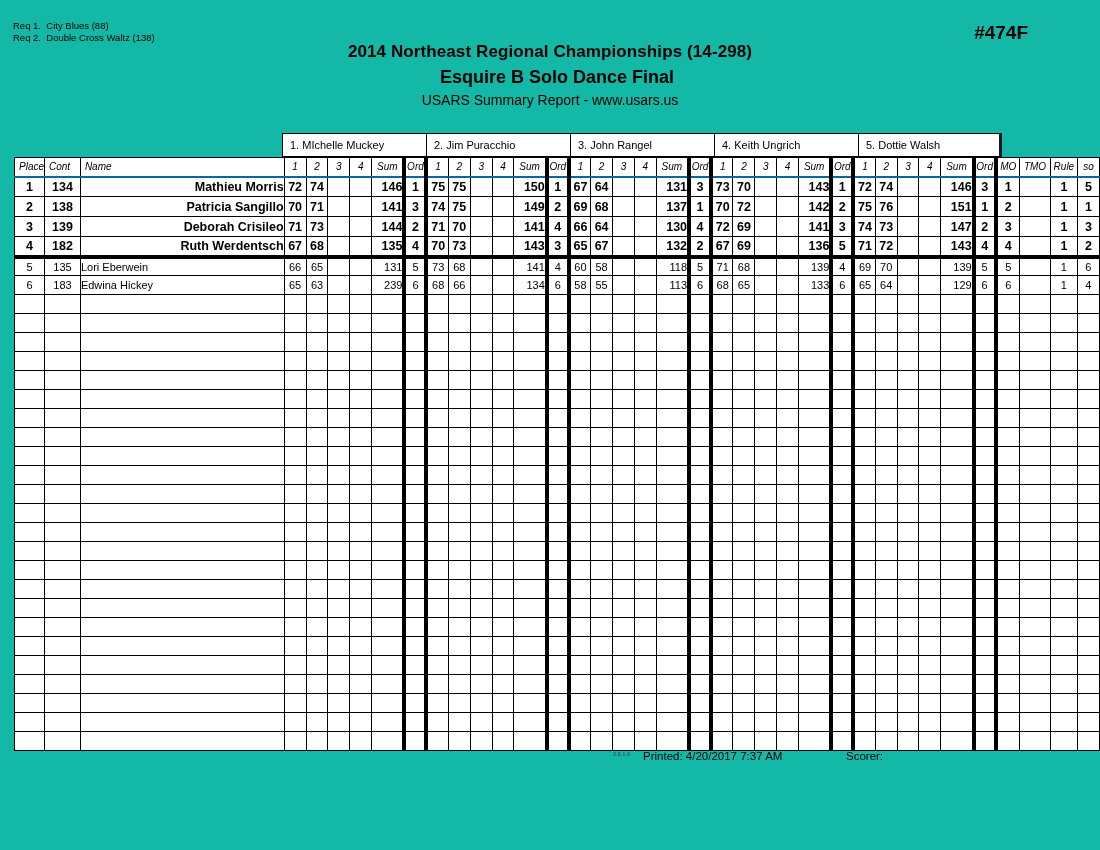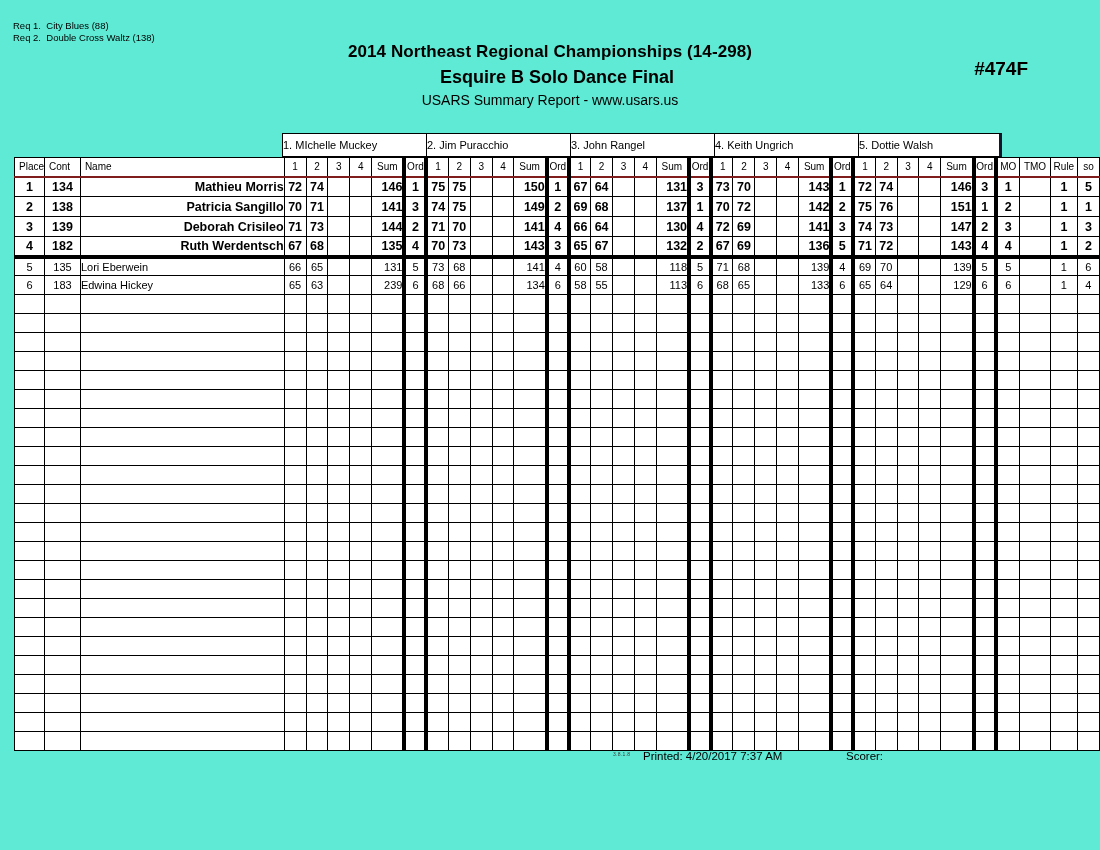--- a/index.html
+++ b/index.html
@@ -8,21 +8,21 @@
     background: #ffffff;
     width: 1100px; height: 850px;
     font-family: "Liberation Sans", sans-serif;
     color: #000000;
     overflow: hidden;
   }
   #page {
     position: relative;
     width: 1100px;
     height: 850px;
-    background: #5eead4;
+    background: #14b8a6;
   }
 
   
   .req-block {
     position: absolute;
     left: 13px; top: 20px;
     font-size: 9.5px;
     line-height: 12px;
     white-space: nowrap;
   }
@@ -60,38 +60,37 @@
     font-weight: normal;
     line-height: 19px;
     margin-top: 3px;
   }
 
   .event-num {
     position: absolute;
     right: 72px; top: 22px;
     font-size: 19px;
     font-weight: bold;
-    margin-top: 36px;
   }
 
   
   .judge-band {
     position: absolute;
     left: 280px; top: 133px;
     height: 24px;
   }
   .judge-name-cell {
     position: absolute;
     top: 0;
     height: 24px;
     border: 1px solid #000;
     border-right: none;
     font-size: 11px;
     line-height: 22px;
-    padding-left: 0;
+    padding-left: 7px;
     white-space: nowrap;
     background: #fff;
   }
   .judge-name-cell.last { border-right: 3px solid #0f172a; }
 
   
   table.grid {
     position: absolute;
     left: 14px; top: 157px;
     border-collapse: collapse;
@@ -131,21 +130,21 @@
     font-weight: bold;
     font-size: 12.5px;
     height: 20px;
   }
   tr.r-med td.name { font-size: 12.5px; text-align: right; }
   tr.r-plain td { font-size: 11px; height: 19px; }
 
   tr.last-medal td { border-bottom: 4px solid #000 !important; }
   tr.last-data td { border-bottom: 1px solid #000; }
 
-  tr.hdr td { border-bottom: 2px solid #7f1d1d; }
+  tr.hdr td { border-bottom: 2px solid #0369a1; font-style: italic; }
 
   tr.empty td { height: 19px; }
 
   
   .footer {
     position: absolute;
     top: 750px;
     left: 0; width: 1100px;
     font-size: 11px;
     height: 16px;

